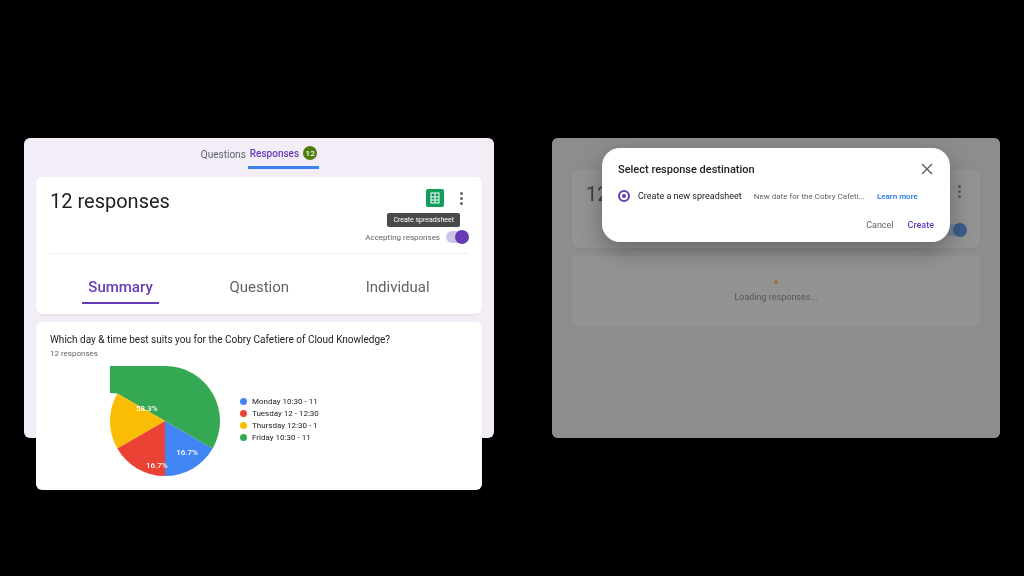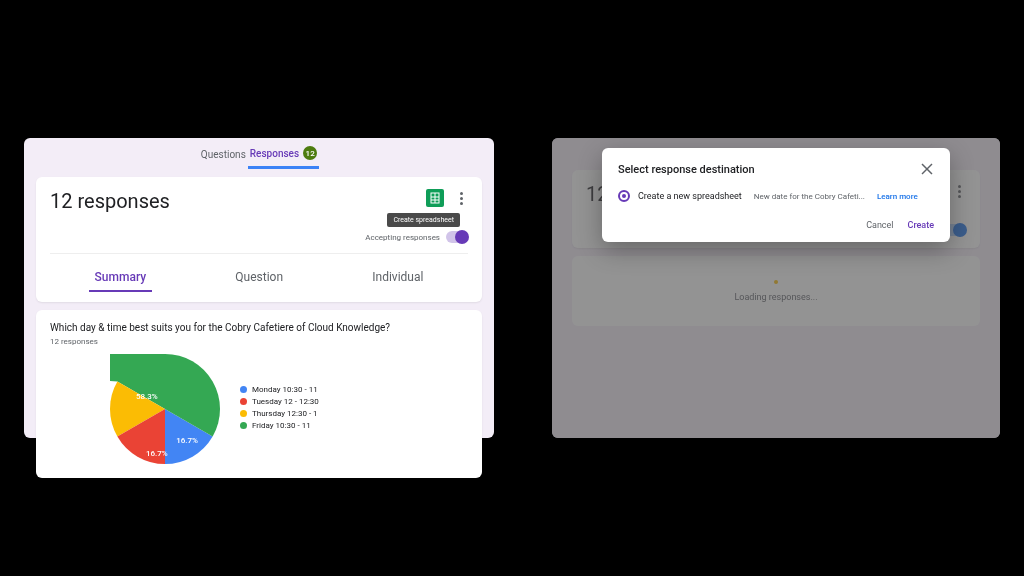--- a/index.html
+++ b/index.html
@@ -20,21 +20,21 @@
   .title { font-size: 20px; font-weight: 400; color: #202124; }
   .header-actions { display: flex; align-items: center; gap: 10px; position: relative; }
   .sheets-btn { width: 18px; height: 18px; background: #0f9d58; border-radius: 2px; display: flex; align-items: center; justify-content: center; color: #fff; font-size: 11px; cursor: pointer; }
   .more-btn { width: 14px; display: flex; flex-direction: column; align-items: center; gap: 2px; cursor: pointer; }
   .more-btn span { width: 3px; height: 3px; background: #5f6368; border-radius: 50%; }
   .tooltip { position: absolute; top: 24px; right: 8px; background: #4a4a4a; color: #fff; font-size: 7px; padding: 3px 6px; border-radius: 2px; white-space: nowrap; }
   .accepting-row { display: flex; justify-content: flex-end; align-items: center; gap: 6px; margin-top: 18px; font-size: 8px; color: #5f6368; }
   .toggle { width: 22px; height: 12px; background: #d1c4e9; border-radius: 6px; position: relative; cursor: pointer; }
   .toggle::after { content: ""; position: absolute; right: -1px; top: -1px; width: 14px; height: 14px; background: #673ab7; border-radius: 50%; }
 
-  .sub-tabs { display: flex; justify-content: space-around; border-top: 1px solid #eee; margin-top: 10px; padding-top: 16px; font-size: 12px; color: #5f6368; }
+  .sub-tabs { display: flex; justify-content: space-around; border-top: 1px solid #eee; margin-top: 10px; padding-top: 24px; font-size: 15px; color: #5f6368; }
   .sub-tab { padding: 0 6px 6px 6px; cursor: pointer; }
   .sub-tab.active { color: #673ab7; border-bottom: 2px solid #673ab7; font-weight: 500; }
 
   .chart-card { padding: 12px 14px 14px 14px; }
   .question-title { font-size: 10px; color: #202124; margin-bottom: 4px; }
   .question-count { font-size: 8px; color: #5f6368; margin-bottom: 8px; }
   .chart-area { display: flex; align-items: center; gap: 20px; padding-left: 60px; }
   .pie { width: 110px; height: 110px; position: relative; }
   .pie svg { width: 100%; height: 100%; }
   .pie-label { position: absolute; font-size: 8px; color: #fff; font-weight: 500; margin-top: 16px; }
@@ -47,21 +47,21 @@
   .bg-content { position: absolute; inset: 0; opacity: .85; }
   .bg-card { background: #fff; border-radius: 6px; margin: 32px 20px 8px 20px; padding: 12px 14px; box-shadow: 0 1px 2px rgba(0,0,0,.08); }
   .bg-title { font-size: 20px; color: #202124; }
   .bg-actions { float: right; display: flex; gap: 10px; align-items: center; }
   .bg-accepting { display: flex; justify-content: flex-end; align-items: center; gap: 6px; margin-top: 18px; font-size: 8px; color: #5f6368; }
   .toggle-blue { width: 22px; height: 12px; background: #b3d4fc; border-radius: 6px; position: relative; }
   .toggle-blue::after { content: ""; position: absolute; right: -1px; top: -1px; width: 14px; height: 14px; background: #1a73e8; border-radius: 50%; }
   .bg-loading-card { background: #fff; border-radius: 6px; margin: 8px 20px; padding: 24px; text-align: center; font-size: 9px; color: #5f6368; position: relative; }
   .spinner-dot { display: inline-block; width: 4px; height: 4px; background: #fbbc04; border-radius: 50%; margin-bottom: 6px; }
 
-  .dialog { position: absolute; top: 10px; left: 50px; right: 50px; background: #fff; border-radius: 6px; box-shadow: 0 8px 24px rgba(0,0,0,.3); padding: 14px 16px 12px 16px; z-index: 5; }
+  .dialog { position: absolute; top: 10px; left: 50px; right: 50px; background: #fff; border-radius: 18px; box-shadow: 0 8px 24px rgba(0,0,0,.3); padding: 14px 16px 12px 16px; z-index: 5; }
   .dialog-header { display: flex; justify-content: space-between; align-items: center; margin-bottom: 14px; }
   .dialog-title { font-size: 11px; font-weight: 500; color: #202124; }
   .close-btn { width: 14px; height: 14px; cursor: pointer; color: #5f6368; display: flex; align-items: center; justify-content: center; font-size: 14px; }
   .radio-row { display: flex; align-items: center; gap: 8px; margin-bottom: 12px; font-size: 9px; color: #202124; }
   .radio { width: 12px; height: 12px; border: 2px solid #5f6368; border-radius: 50%; flex-shrink: 0; cursor: pointer; position: relative; }
   .radio.checked { border-color: #673ab7; }
   .radio.checked::after { content: ""; position: absolute; inset: 2px; background: #673ab7; border-radius: 50%; }
   .ss-name { color: #5f6368; font-size: 8px; margin-left: 4px; white-space: nowrap; overflow: hidden; text-overflow: ellipsis; max-width: 120px; }
   .learn { color: #1a73e8; font-size: 8px; font-weight: 500; cursor: pointer; margin-left: 4px; }
   .dialog-actions { display: flex; justify-content: flex-end; gap: 14px; margin-top: 18px; font-size: 9px; }

